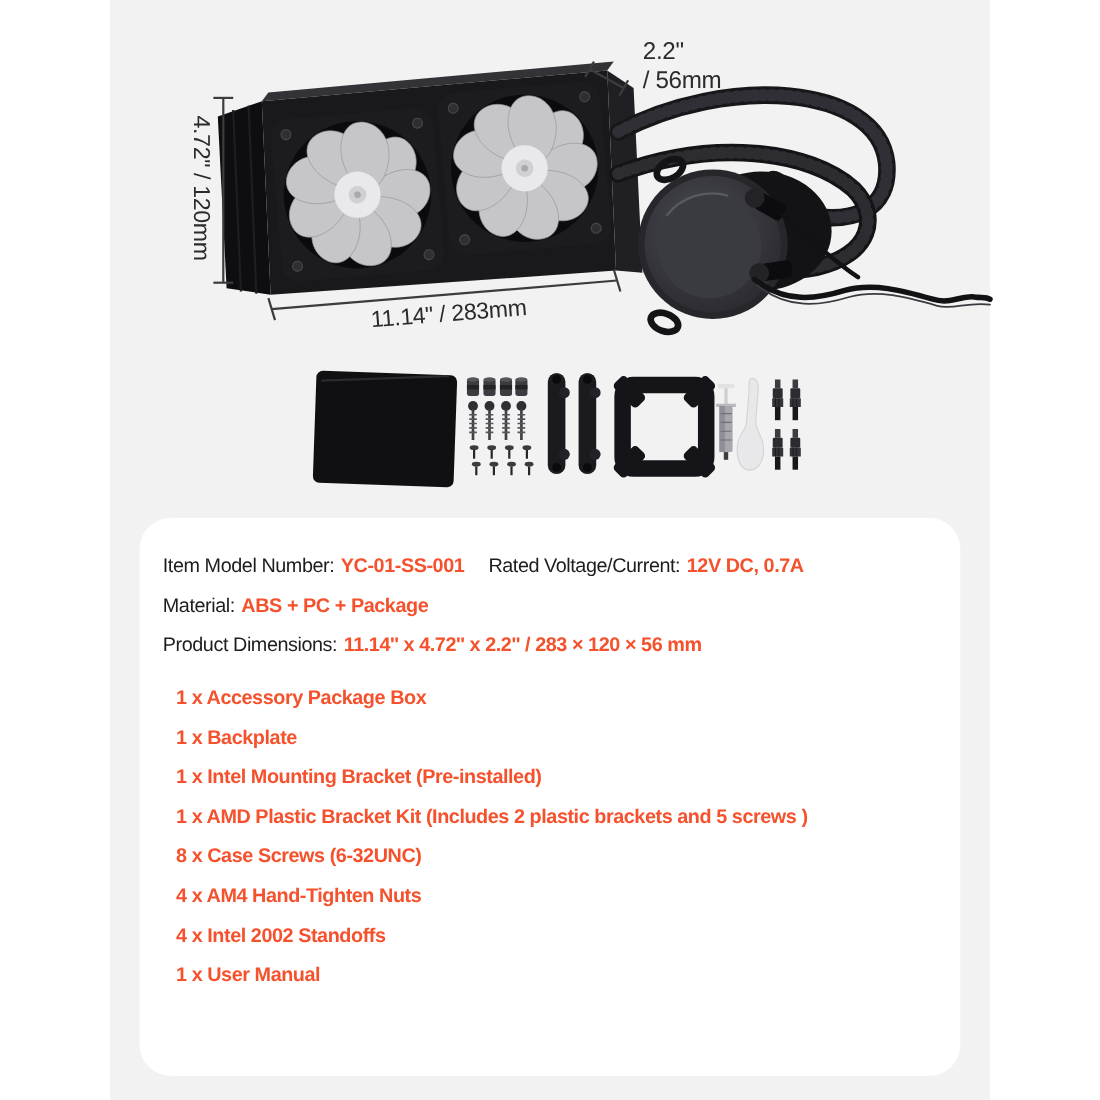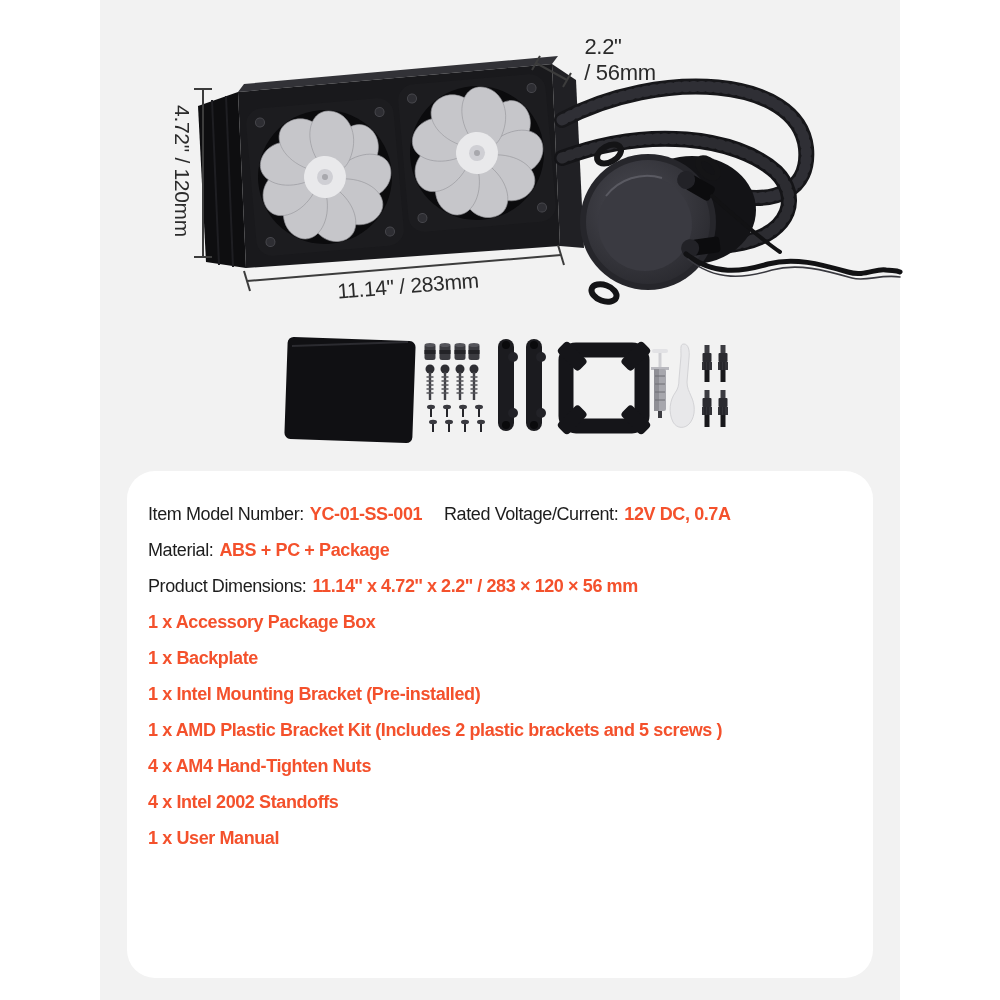--- a/index.html
+++ b/index.html
@@ -19,21 +19,21 @@
   .ann-length{left:298px;top:274px;width:220px;transform:rotate(-4.5deg)}
   .card{
     position:absolute;left:127px;top:471px;width:746px;height:507px;background:#ffffff;
     border-radius:28px;padding:25px 21px 0;box-sizing:border-box;
   }
   .srow{display:flex;line-height:36px;font-size:18px;color:var(--ink,#1d1d1d);
     letter-spacing:-0.4px;white-space:nowrap}
   .cell.c1{width:296px;flex:none}
   .lab{color:var(--ink,#1d1d1d);font-weight:400}
   .val{color:var(--accent,#f4512c);font-weight:700;margin-left:6px}
-  .contents{list-style:none;margin:0;padding:0}
+  .contents{list-style:none;margin:12px;padding:0}
   .contents li{
     line-height:36px;font-size:18px;font-weight:700;color:var(--accent,#f4512c);
     letter-spacing:-0.4px;white-space:nowrap;
   }
 </style>
 </head>
 <body>
 
 <div class="panel"></div>
 
@@ -300,17 +300,18 @@
   <div class="srow">
     <div class="cell">
       <span class="lab">Product Dimensions:</span><span class="val">11.14'' x 4.72'' x 2.2'' / 283 × 120 × 56 mm</span>
     </div>
   </div>
   <ul class="contents">
     <li>1 x Accessory Package Box</li>
     <li>1 x Backplate</li>
     <li>1 x Intel Mounting Bracket (Pre-installed)</li>
     <li>1 x AMD Plastic Bracket Kit (Includes 2 plastic brackets and 5 screws )</li>
+    <li>8 x Case Screws (6-32UNC)</li>
     <li>4 x AM4 Hand-Tighten Nuts</li>
     <li>4 x Intel 2002 Standoffs</li>
     <li>1 x User Manual</li>
   </ul>
 </div>
 
 </body></html>

